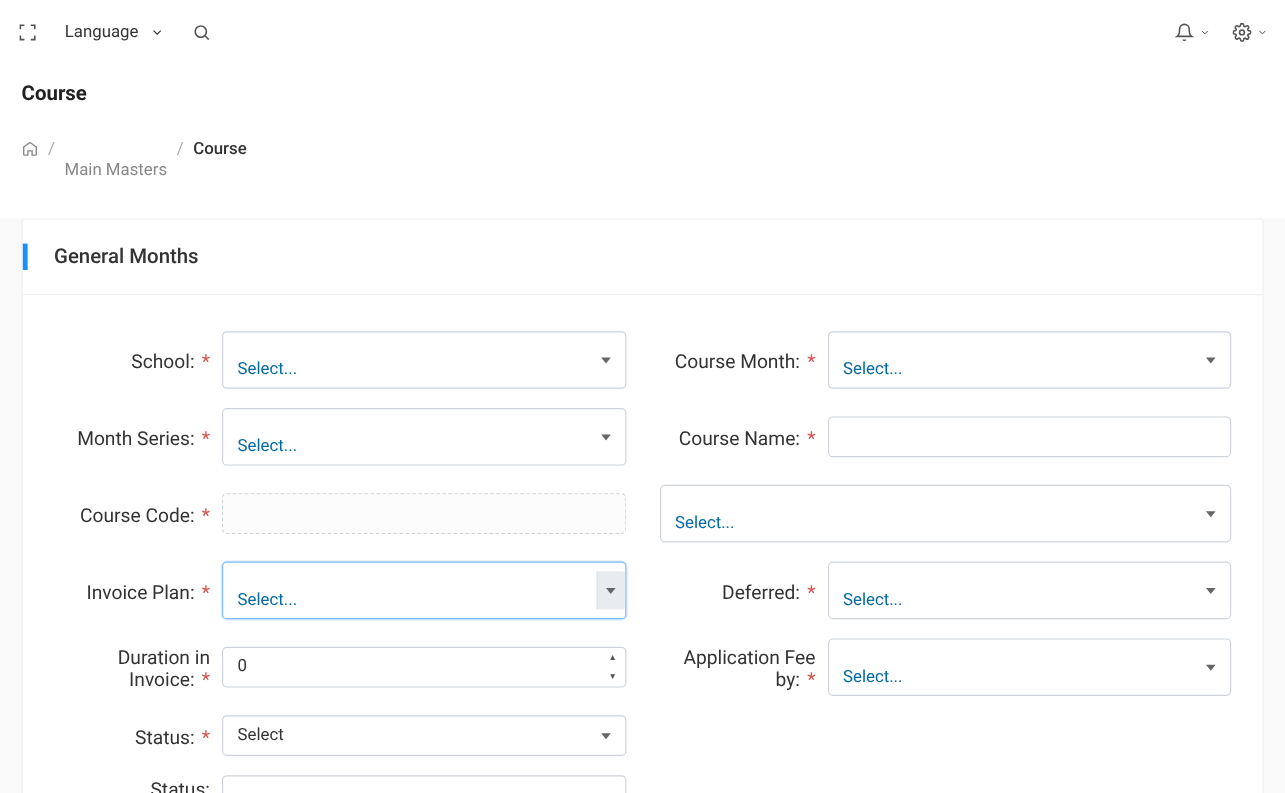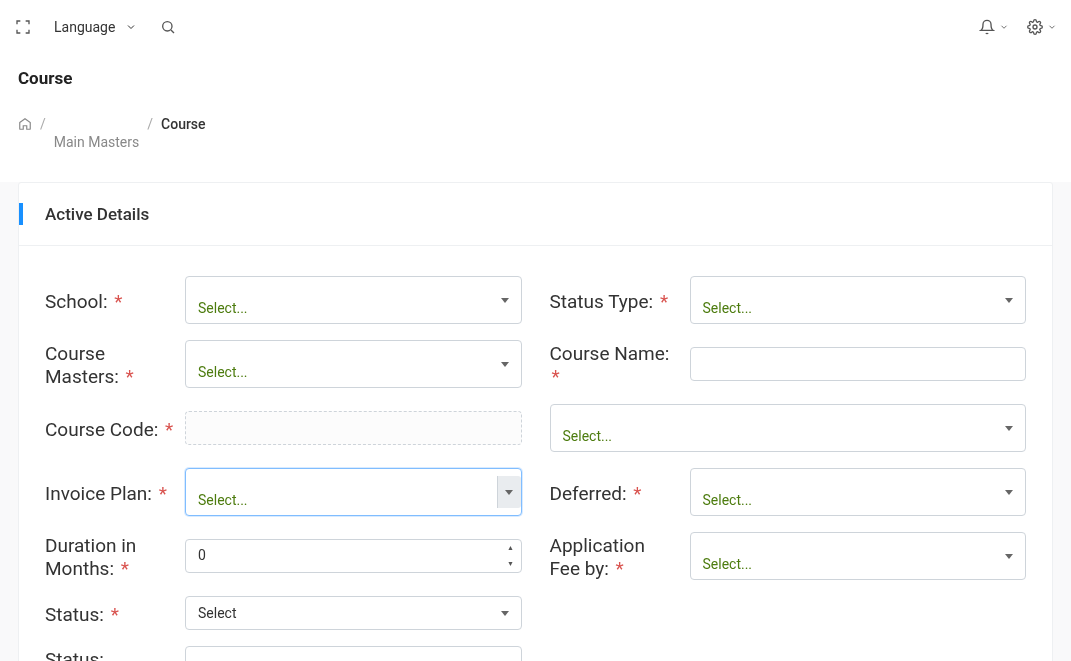--- a/index.html
+++ b/index.html
@@ -110,44 +110,45 @@
     }
     .form-row {
       display: flex;
       align-items: center;
       gap: 10px;
     }
     .form-row.align-top { align-items: flex-start; }
     .form-label {
       width: 130px;
       min-width: 130px;
-      font-size: 19px;
+      font-size: 16px;
       color: #333;
       padding-top: 2px;
+      text-align: right;
     }
     .required { color: #d9534f; margin-left: 2px; }
     .form-control {
       flex: 1;
       position: relative;
     }
     .select-box, .input-box, .textarea-box {
       width: 100%;
       border: 1px solid #ced4da;
       border-radius: 4px;
       background: #fff;
       padding: 7px 12px;
       font-size: 14px;
       color: #555;
       display: flex;
       align-items: center;
       justify-content: space-between;
       cursor: pointer;
       min-height: 34px;
     }
-    .select-box .placeholder { color: #4d7c0f; margin-top: 16px; }
+    .select-box .placeholder { color: #0369a1; margin-top: 16px; }
     .select-box .value { color: #333; }
     .select-box.focused {
       border-color: #80bdff;
       box-shadow: 0 0 0 1px rgba(0,123,255,.15);
     }
     .select-box.focused .caret-box {
       background: #e9ecef;
       border-left: 1px solid #ced4da;
     }
     .caret {
@@ -260,54 +261,54 @@
     <span class="sep">/</span>
     <span class="current">Course</span>
   </div>
 </div>
 
 <div class="page-content">
 
   <div class="card">
     <div class="card-header">
       <div class="accent-bar"></div>
-      <div class="card-title">Active Details</div>
+      <div class="card-title">General Months</div>
     </div>
     <div class="card-body">
       <div class="form-grid">
 
         <div class="form-row">
           <div class="form-label">
             <span>School:</span>
             <span class="required">*</span>
           </div>
           <div class="form-control">
             <div class="select-box">
               <span class="placeholder">Select...</span>
               <span class="caret"></span>
             </div>
           </div>
         </div>
 
         <div class="form-row">
           <div class="form-label">
-            <span>Status Type:</span>
-            <span class="required">*</span>
-          </div>
-          <div class="form-control">
-            <div class="select-box">
-              <span class="placeholder">Select...</span>
-              <span class="caret"></span>
-            </div>
-          </div>
-        </div>
-
-        <div class="form-row">
-          <div class="form-label">
-            <span>Course Masters:</span>
+            <span>Course Month:</span>
+            <span class="required">*</span>
+          </div>
+          <div class="form-control">
+            <div class="select-box">
+              <span class="placeholder">Select...</span>
+              <span class="caret"></span>
+            </div>
+          </div>
+        </div>
+
+        <div class="form-row">
+          <div class="form-label">
+            <span>Month Series:</span>
             <span class="required">*</span>
           </div>
           <div class="form-control">
             <div class="select-box">
               <span class="placeholder">Select...</span>
               <span class="caret"></span>
             </div>
           </div>
         </div>
 
@@ -368,21 +369,21 @@
             <div class="select-box">
               <span class="placeholder">Select...</span>
               <span class="caret"></span>
             </div>
           </div>
         </div>
 
 
         <div class="form-row">
           <div class="form-label">
-            <span>Duration in Months:</span>
+            <span>Duration in Invoice:</span>
             <span class="required">*</span>
           </div>
           <div class="form-control">
             <div class="number-box">
               <span class="num-val">0</span>
               <div class="spinner">
                 <div class="sp">▲</div>
                 <div class="sp">▼</div>
               </div>
             </div>

